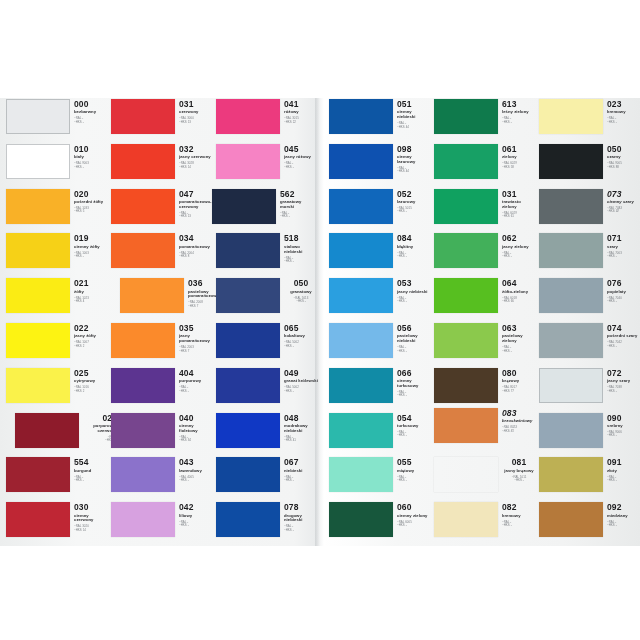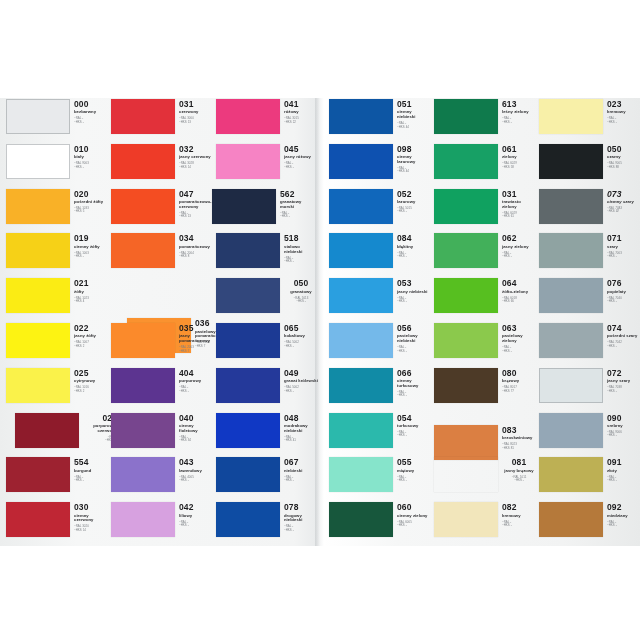--- a/index.html
+++ b/index.html
@@ -223,21 +223,21 @@
         <div class="swatch" style="background: rgb(245, 101, 38);"></div>
         <div class="meta">
           <div class="code">034</div>
           <div class="nm">pomarańczowy</div>
           <div class="ref">
             <span>~RAL 2004</span>
             <span>~HKS 8</span>
           </div>
         </div>
       </div>
-      <div class="cell" style="left: 124px; top: 179.2px; margin-top: 40px;">
+      <div class="cell" style="left: 117px; top: 179.2px;">
         <div class="swatch" style="background: rgb(250, 146, 47);"></div>
         <div class="meta">
           <div class="code">036</div>
           <div class="nm">pastelowy pomarańczowy</div>
           <div class="ref">
             <span>~RAL 2008</span>
             <span>~HKS 7</span>
           </div>
         </div>
       </div>
@@ -586,21 +586,21 @@
         <div class="swatch" style="background: rgb(77, 58, 39);"></div>
         <div class="meta">
           <div class="code">080</div>
           <div class="nm">brązowy</div>
           <div class="ref">
             <span>~RAL 8017</span>
             <span>~HKS 77</span>
           </div>
         </div>
       </div>
-      <div class="cell" style="left: 431px; top: 326px;">
+      <div class="cell" style="left: 431px; top: 309px; font-style: italic;">
         <div class="swatch" style="background: rgb(219, 127, 66);"></div>
         <div class="meta">
           <div class="code">083</div>
           <div class="nm">brzoskwiniowy</div>
           <div class="ref">
             <span>~RAL 8023</span>
             <span>~HKS 81</span>
           </div>
         </div>
       </div>

